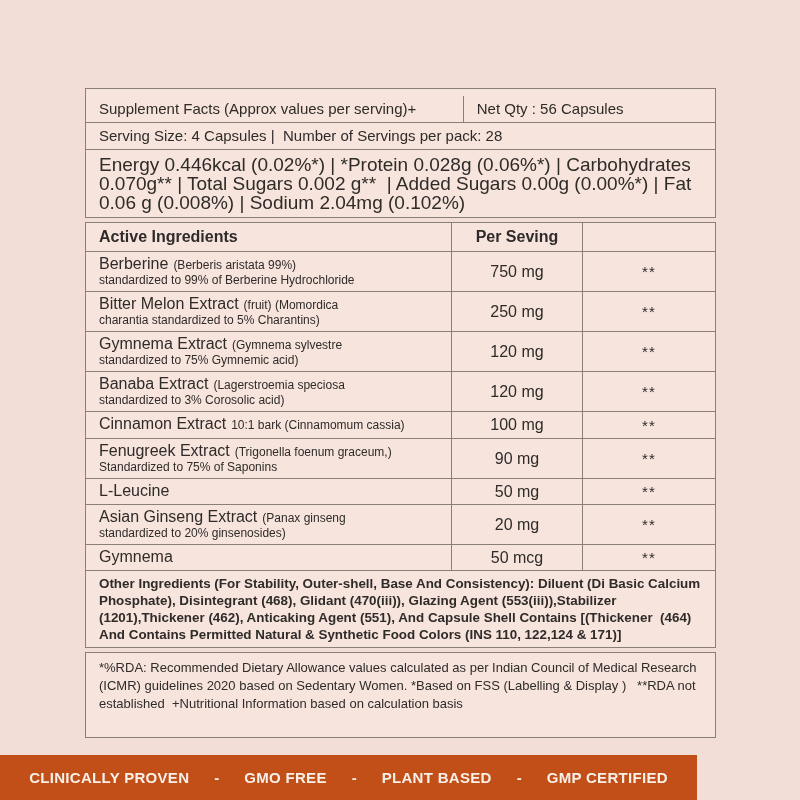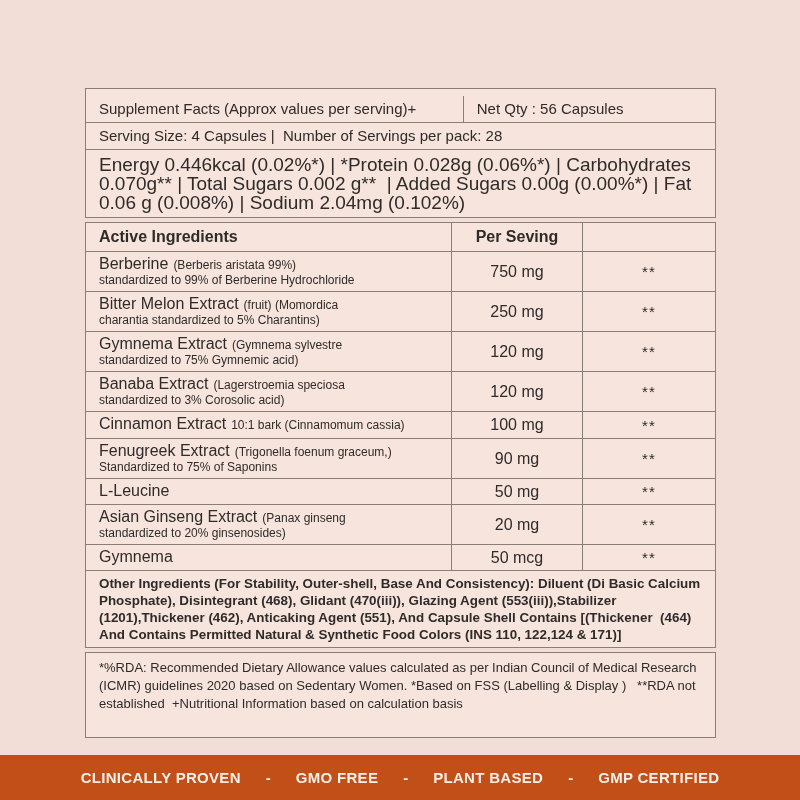--- a/index.html
+++ b/index.html
@@ -52,21 +52,21 @@
     font-size: 13.4px; line-height: 17px;
     font-weight: 600;
     white-space: pre-wrap;
   }
   
   .boxC { padding: 6px 12px 24px 13px; font-size: 13px; line-height: 18px; white-space: pre-wrap; }
   
   .footer {
     position: absolute;
     left: 0; top: 755px;
-    width: 800px; height: 45px;
+    width: 697px; height: 45px;
     background: var(--footer-bg);
     display: flex; align-items: center; justify-content: center;
   }
   .footer .item { color: var(--footer-text); font-weight: 700; font-size: 15px; letter-spacing: 0.3px; }
   .footer .sep  { color: var(--footer-text); font-weight: 700; font-size: 15px; margin: 0 25px; }
 </style>
 </head>
 <body>
 
 <div class="card">

